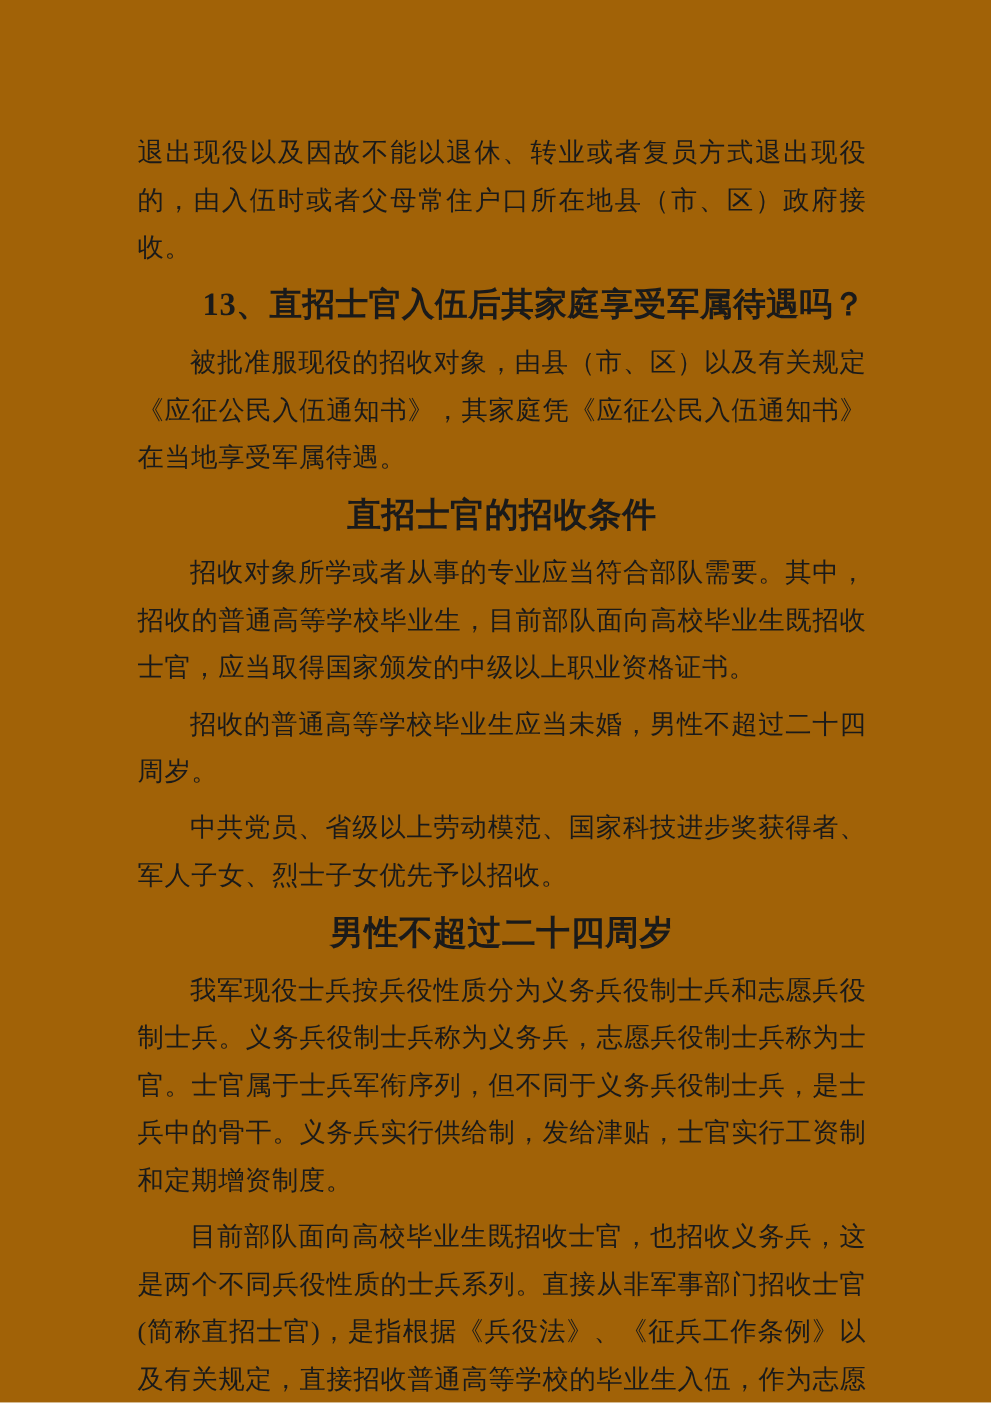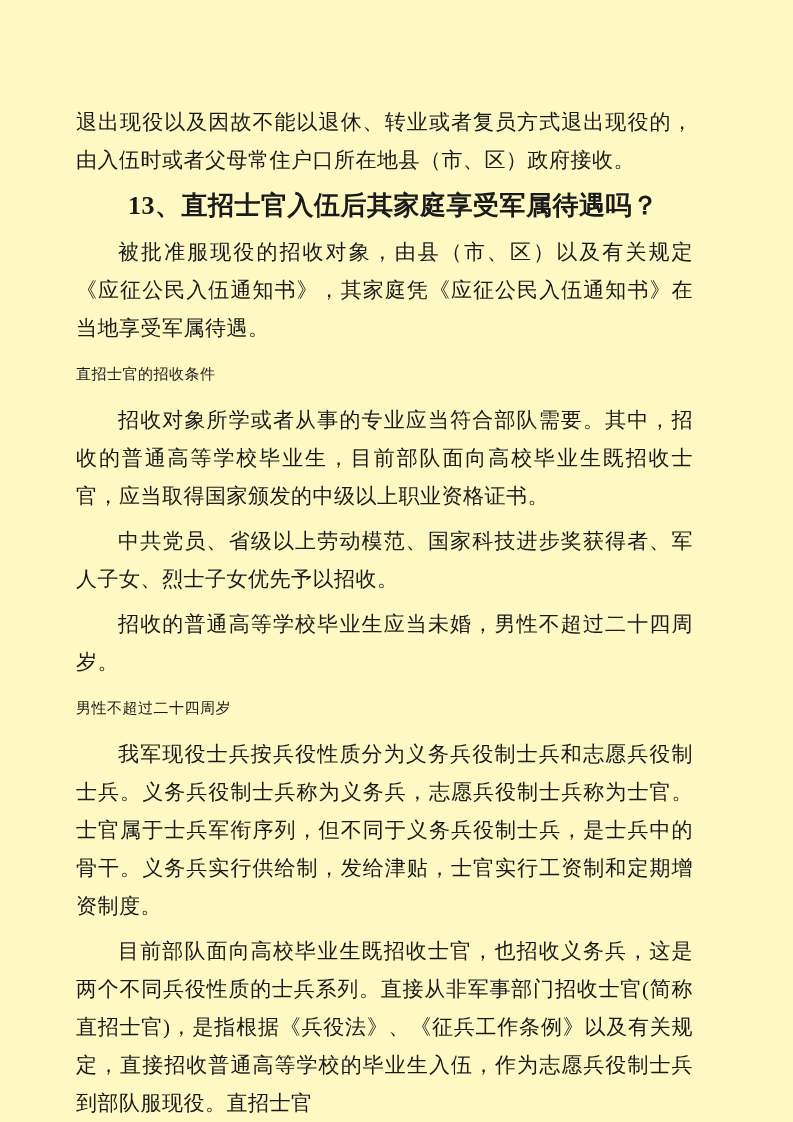--- a/index.html
+++ b/index.html
@@ -5,23 +5,23 @@
   html, body {
     margin: 0;
     padding: 0;
     background: #ffffff;
   }
   .page {
     position: relative;
     width: 793px;
     height: 1122px;
     margin: 0 auto;
-    background: #fef9c3;
+    background: #a16207;
     box-sizing: border-box;
-    padding: 96px 100px 0 76px;
+    padding: 96px 100px 0 110px;
     overflow: hidden;
     font-family: "Liberation Serif", "DejaVu Serif", serif;
     color: #1a1a1a;
   }
   .para {
     font-size: 21px;
     line-height: 38px;
     margin: 7px 0;
     text-align: justify;
     text-indent: 2em;
@@ -32,43 +32,44 @@
   }
   .q-heading {
     font-size: 26px;
     line-height: 38px;
     margin: 8px 0;
     font-weight: bold;
     text-indent: 2em;
     letter-spacing: 0.5px;
   }
   .s-heading {
-    font-size: 15px;
+    font-size: 27px;
     line-height: 38px;
     margin: 8px 0;
-    font-weight: normal;
+    font-weight: bold;
+    text-align: center;
     letter-spacing: 0.5px;
   }
 </style>
 </head>
 <body>
 
 <div class="page">
   <p class="para no-indent">退出现役以及因故不能以退休、转业或者复员方式退出现役的，由入伍时或者父母常住户口所在地县（市、区）政府接收。</p>
 
   <p class="q-heading">13、直招士官入伍后其家庭享受军属待遇吗？</p>
 
   <p class="para">被批准服现役的招收对象，由县（市、区）以及有关规定《应征公民入伍通知书》，其家庭凭《应征公民入伍通知书》在当地享受军属待遇。</p>
 
   <h2 class="s-heading">直招士官的招收条件</h2>
 
   <p class="para">招收对象所学或者从事的专业应当符合部队需要。其中，招收的普通高等学校毕业生，目前部队面向高校毕业生既招收士官，应当取得国家颁发的中级以上职业资格证书。</p>
 
+  <p class="para">招收的普通高等学校毕业生应当未婚，男性不超过二十四周岁。</p>
+
   <p class="para">中共党员、省级以上劳动模范、国家科技进步奖获得者、军人子女、烈士子女优先予以招收。</p>
-
-  <p class="para">招收的普通高等学校毕业生应当未婚，男性不超过二十四周岁。</p>
 
   <h2 class="s-heading">男性不超过二十四周岁</h2>
 
   <p class="para">我军现役士兵按兵役性质分为义务兵役制士兵和志愿兵役制士兵。义务兵役制士兵称为义务兵，志愿兵役制士兵称为士官。士官属于士兵军衔序列，但不同于义务兵役制士兵，是士兵中的骨干。义务兵实行供给制，发给津贴，士官实行工资制和定期增资制度。</p>
 
   <p class="para">目前部队面向高校毕业生既招收士官，也招收义务兵，这是两个不同兵役性质的士兵系列。直接从非军事部门招收士官(简称直招士官)，是指根据《兵役法》、《征兵工作条例》以及有关规定，直接招收普通高等学校的毕业生入伍，作为志愿兵役制士兵到部队服现役。直招士官</p>
 </div>
 
 </body></html>

